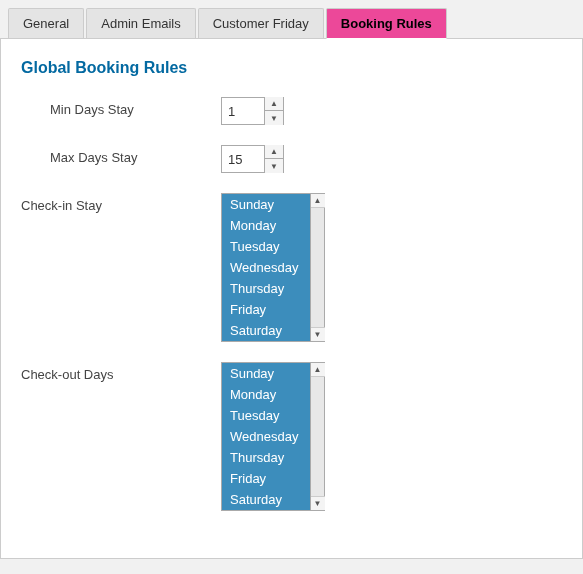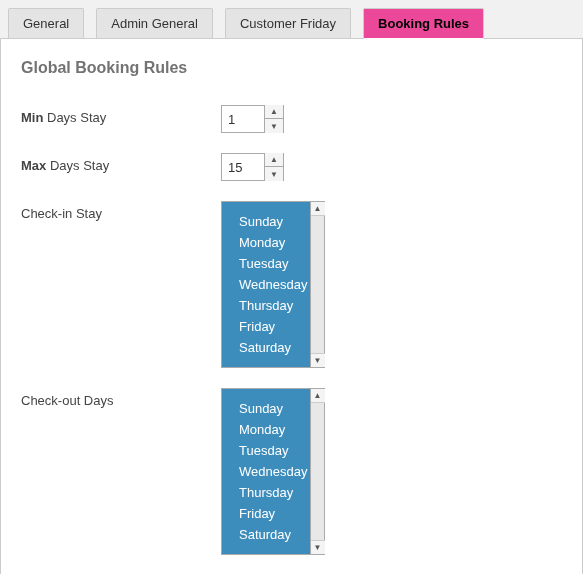--- a/index.html
+++ b/index.html
@@ -10,21 +10,21 @@
       width: 583px;
       min-height: 574px;
     }
 
     
     .tabs {
       display: flex;
       border-bottom: 1px solid #ccc;
       background: #f1f1f1;
       padding: 8px 8px 0 8px;
-      gap: 12px;
+      gap: 2px;
       align-items: center;
     }
     .tab {
       padding: 7px 14px;
       background: #e4e4e4;
       border: 1px solid #ccc;
       border-bottom: none;
       cursor: pointer;
       font-size: 13px;
       color: #333;
@@ -43,40 +43,41 @@
       background: #fff;
       padding: 20px 20px 20px 20px;
       border: 1px solid #ccc;
       border-top: none;
       min-height: 520px;
     }
 
     .page-title {
       font-size: 16px;
       font-weight: bold;
-      color: #737373;
-      margin-bottom: 28px;
+      color: #0369a1;
+      margin-bottom: 20px;
     }
 
     
     .form-row {
       display: flex;
       align-items: flex-start;
       margin-bottom: 20px;
     }
 
     .form-label {
       width: 200px;
       padding-top: 5px;
       color: #444;
       font-size: 13px;
       flex-shrink: 0;
     }
     .form-label strong {
-      font-weight: bold;
+      font-weight: normal;
+      margin-left: 29px;
     }
 
     
     .number-input-wrap {
       display: flex;
       align-items: center;
       border: 1px solid #aaa;
       background: #fff;
       height: 28px;
     }
@@ -115,21 +116,21 @@
     
     .listbox-wrap {
       position: relative;
       display: flex;
     }
     .listbox {
       width: 90px;
       border: 1px solid #aaa;
       background: #3c8dbc;
       overflow-y: auto;
-      padding: 9px;
+      padding: 0;
       list-style: none;
     }
     .listbox li {
       padding: 3px 8px;
       color: #fff;
       font-size: 13px;
       cursor: default;
       background: #3c8dbc;
     }
 
@@ -160,21 +161,21 @@
       flex: 1;
       width: 100%;
       background: #e8e8e8;
     }
   </style>
 </head>
 <body>
 
 <div class="tabs">
   <div class="tab">General</div>
-  <div class="tab">Admin General</div>
+  <div class="tab">Admin Emails</div>
   <div class="tab">Customer Friday</div>
   <div class="tab active">Booking Rules</div>
 </div>
 
 <div class="content">
 
   <div class="page-title">Global Booking Rules</div>
 
   <div class="form-row">
     <div class="form-label">

